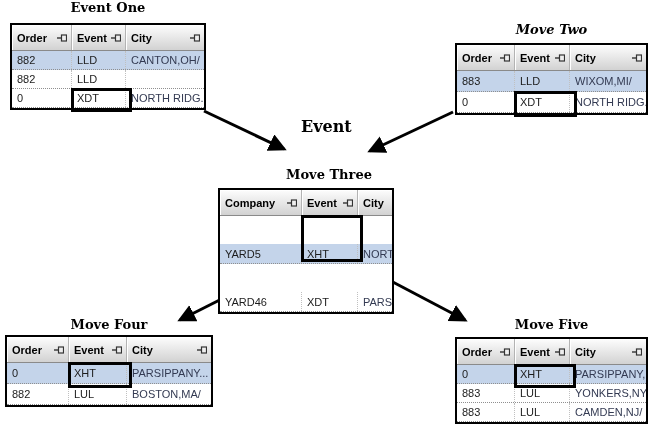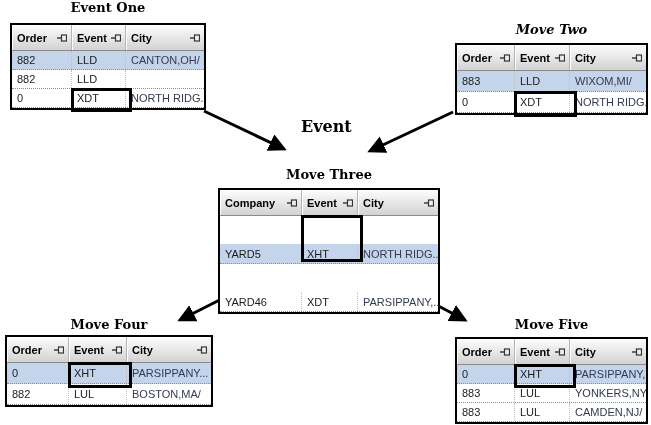--- a/index.html
+++ b/index.html
@@ -42,21 +42,21 @@
   }
   .cell.city{color:#333a52;border-right:none;}
   .pin{display:inline-flex;flex:0 0 auto;margin-left:3px;}
   
   .t1{left:10px;top:23px;width:196px;}
   .t1 .grow{height:19px;}
   .t1 .c0{width:60px;} .t1 .c1{width:54px;} .t1 .c2{flex:1 1 auto;}
   .t2{left:455px;top:43px;width:193px;}
   .t2 .grow{height:21px;}
   .t2 .c0{width:58px;} .t2 .c1{width:55px;} .t2 .c2{flex:1 1 auto;}
-  .t3{left:218px;top:188px;width:222px;}
+  .t3{left:218px;top:188px;width:176px;}
   .t3 .grow{height:20px;margin-top:28px;}
   .t3 .c0{width:82px;} .t3 .c1{width:56px;} .t3 .c2{flex:1 1 auto;}
   .t4{left:5px;top:335px;width:208px;}
   .t4 .grow{height:21px;}
   .t4 .c0{width:62px;} .t4 .c1{width:58px;} .t4 .c2{flex:1 1 auto;}
   .t5{left:455px;top:337px;width:193px;}
   .t5 .grow{height:19px;}
   .t5 .c0{width:58px;} .t5 .c1{width:55px;} .t5 .c2{flex:1 1 auto;}
   
   .event-box{position:absolute;border:3px solid #000;pointer-events:none;box-sizing:border-box;}

